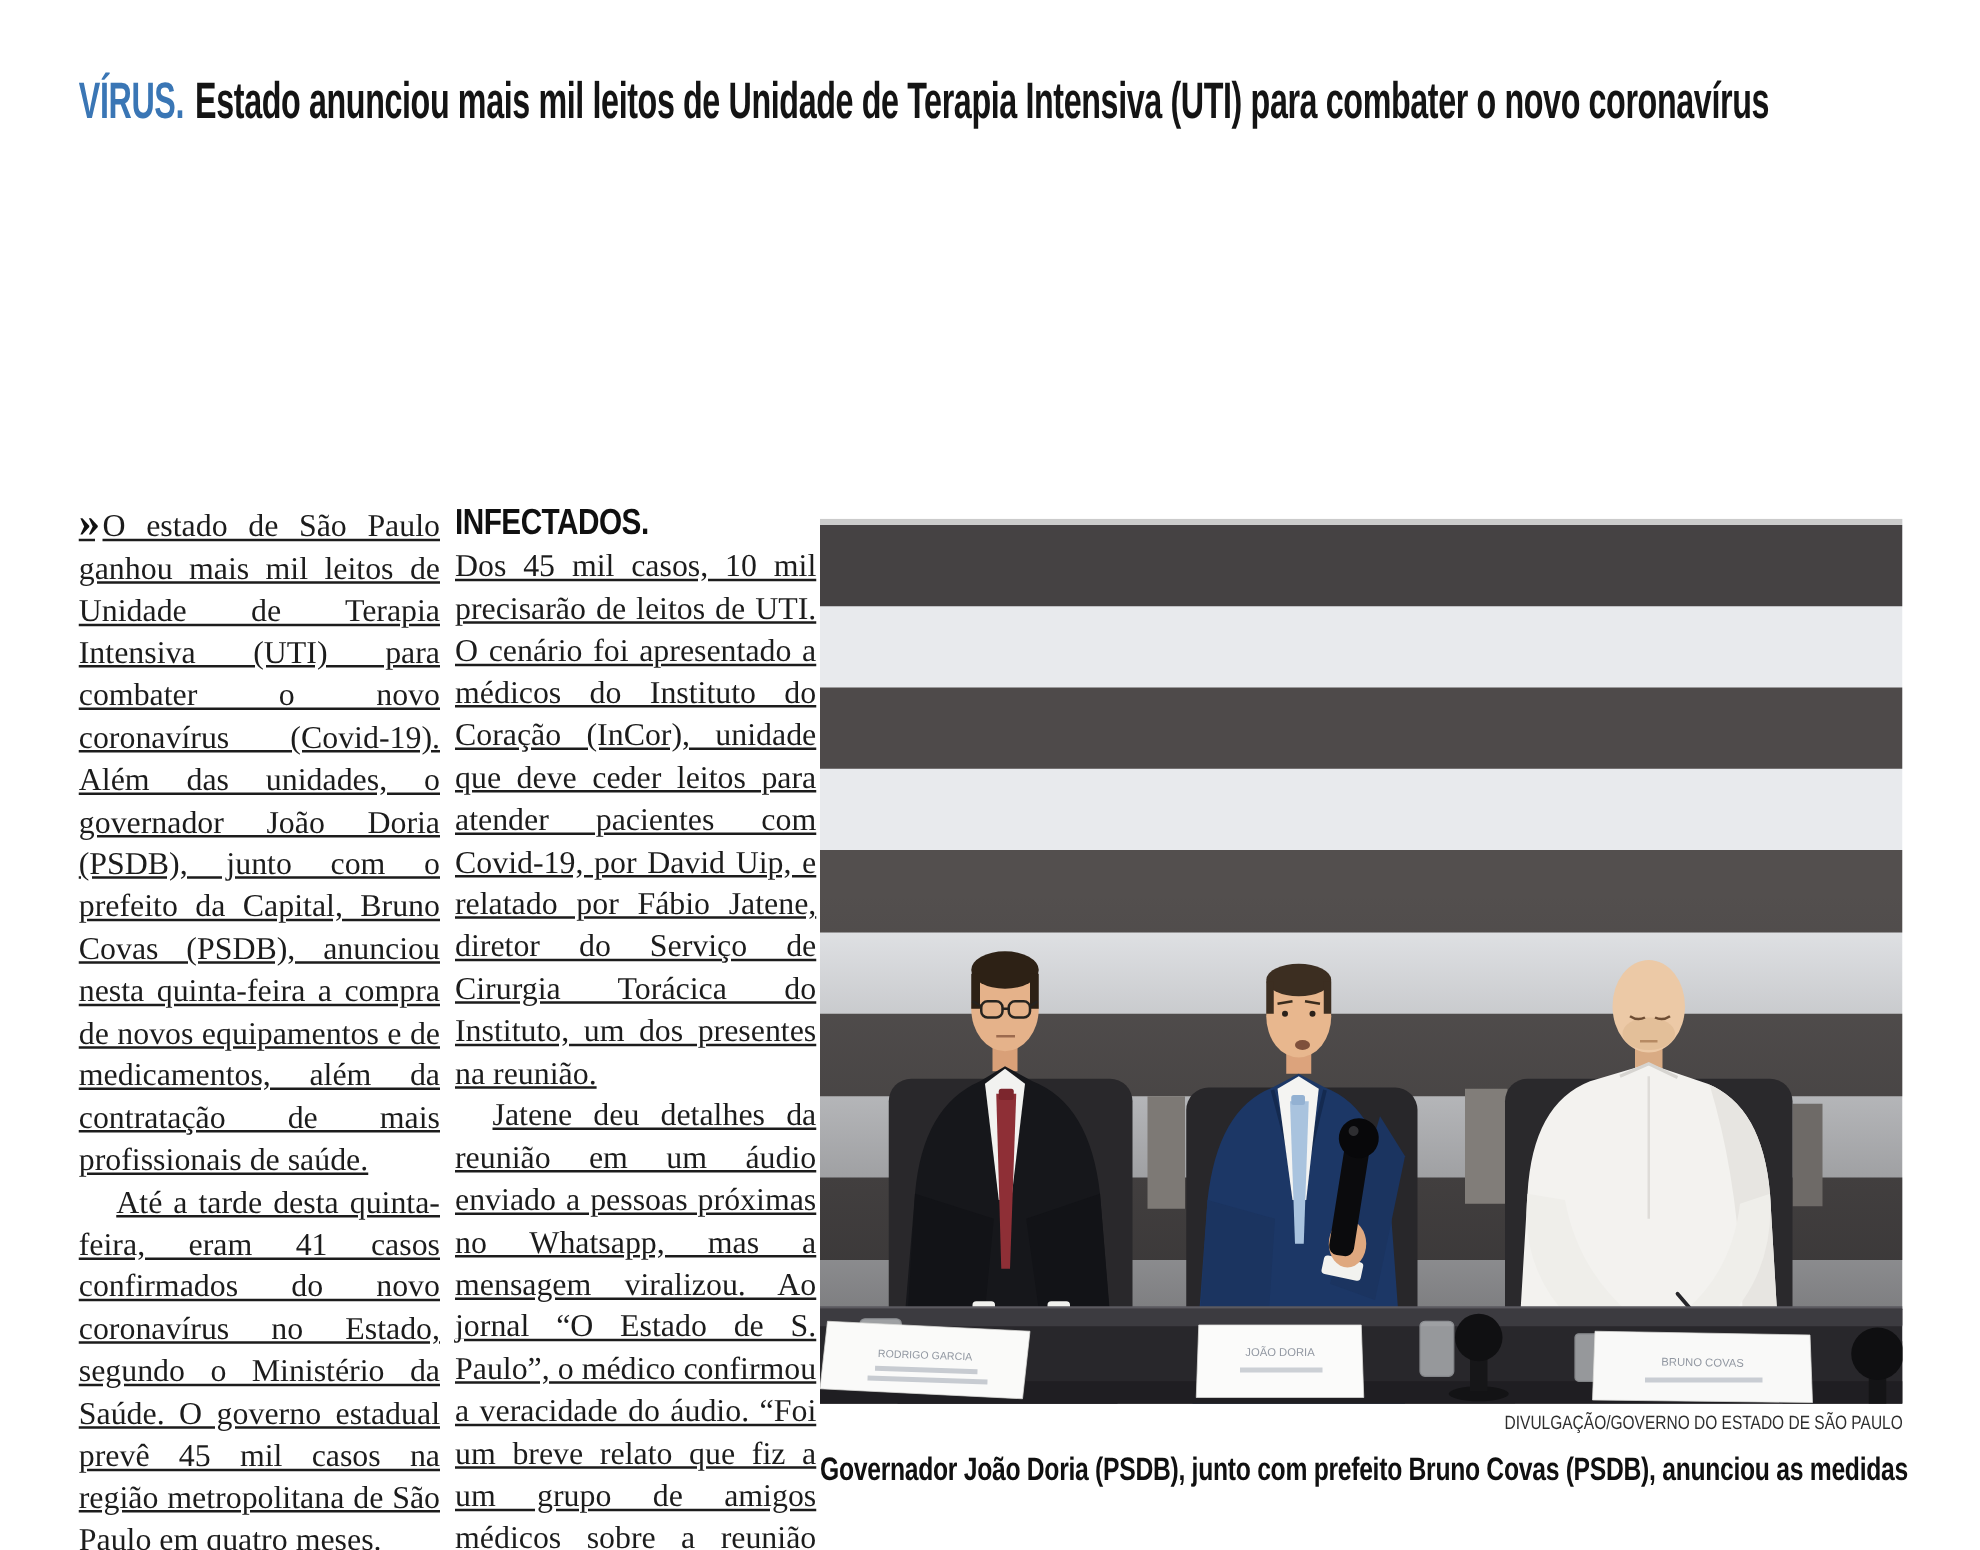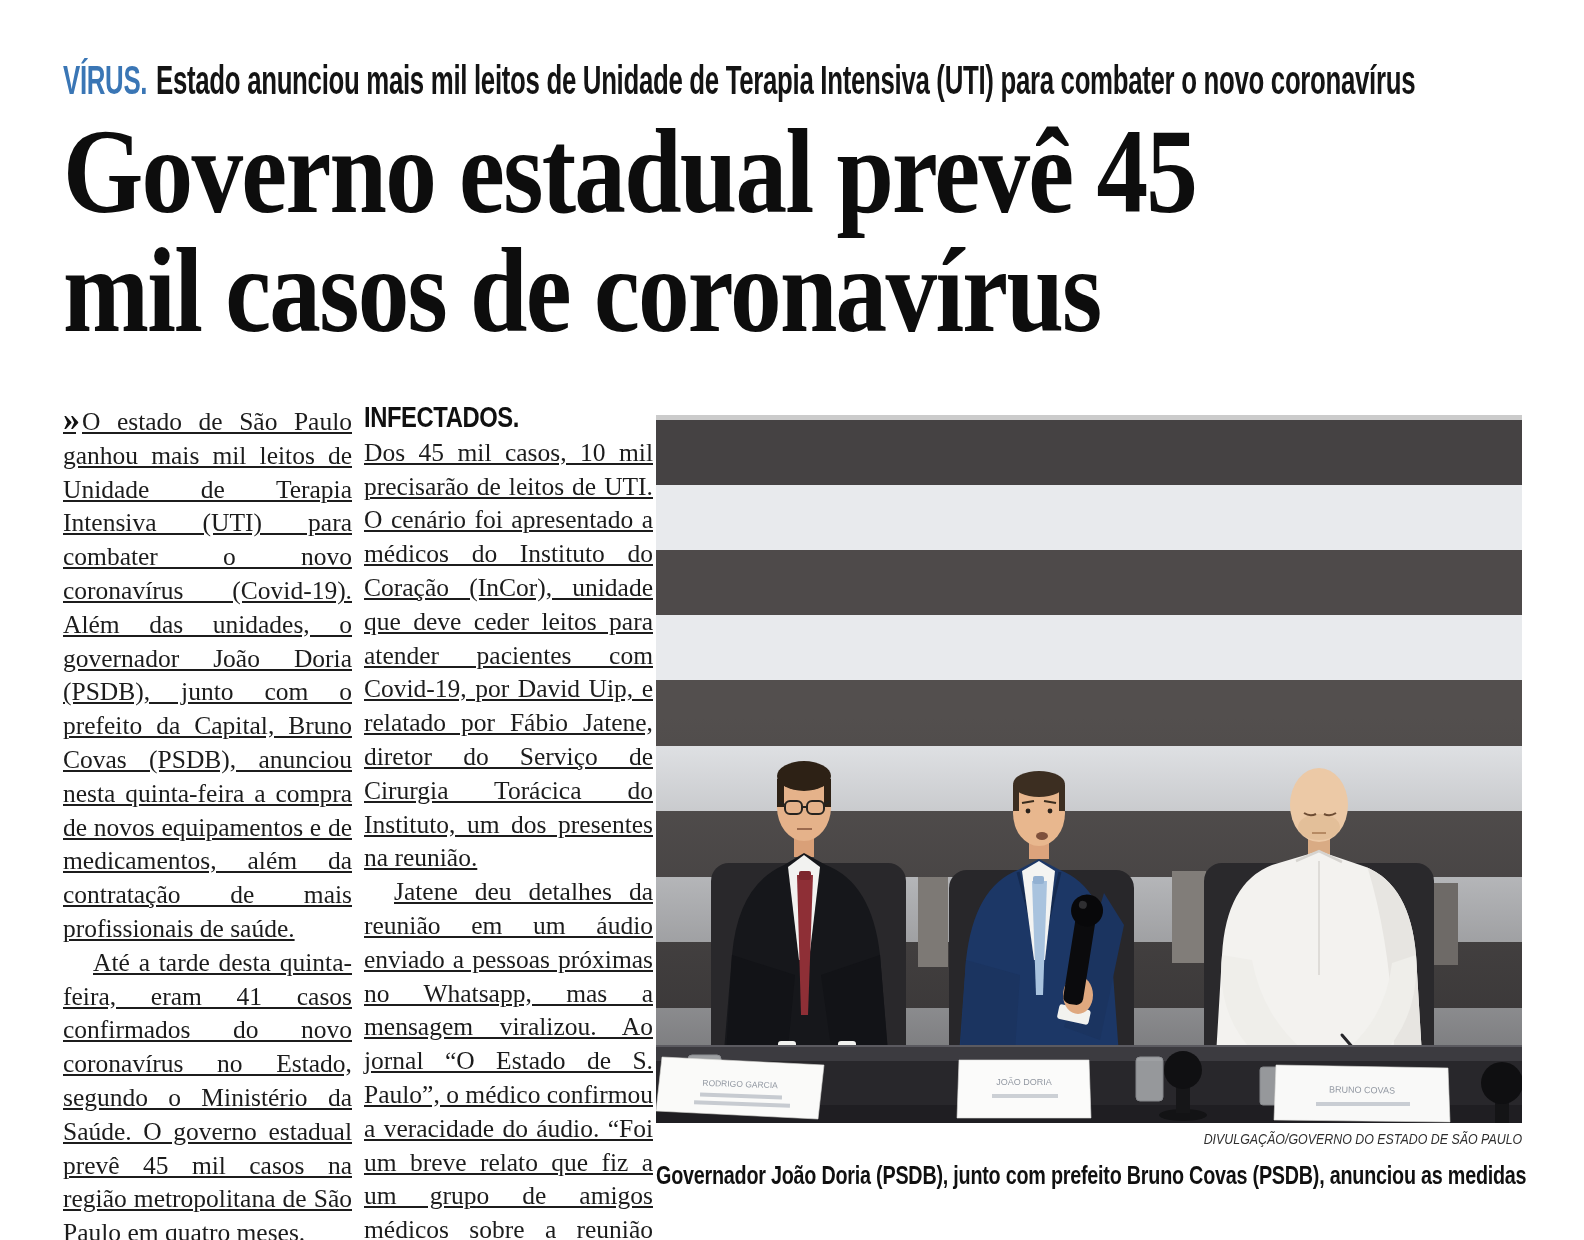--- a/index.html
+++ b/index.html
@@ -35,21 +35,21 @@
   .marker { font-weight:700; font-size:34px; letter-spacing:-4px; margin-right:6px; color:#111; }
   .subhead {
     display:inline-block; font-family:"Liberation Sans", sans-serif; font-weight:700;
     font-size:29px; line-height:30px; color:#101010; letter-spacing:-0.5px;
     transform:scaleX(0.82); transform-origin:0 0; margin-bottom:3px; white-space:nowrap;
   }
   
   .photo { position:absolute; left:656px; top:415px; width:866px; height:708px; }
   .photo svg { display:block; width:866px; height:708px; }
   
-  .credit { position:absolute; left:656px; top:1130px; width:866px; text-align:right;font-style:italic; }
+  .credit { position:absolute; left:656px; top:1130px; width:866px; text-align:right; }
   .credit span {
     display:inline-block; transform:scaleX(0.8); transform-origin:100% 0;
     font-family:"Liberation Sans", sans-serif; font-size:15.5px; color:#2e2e2e; white-space:nowrap;
   }
   .caption { position:absolute; left:656px; top:1160px; white-space:nowrap; }
   .caption span {
     display:inline-block; transform:scaleX(0.76); transform-origin:0 0;
     font-family:"Liberation Sans", sans-serif; font-weight:700; font-size:26px; color:#101010;
     letter-spacing:-0.3px; white-space:nowrap;
   }
@@ -58,24 +58,20 @@
 <body>
 
 <div class="page">
 
   <header class="kicker">
     <span class="kicker-inner">
       <span class="kicker-tag">VÍRUS.</span><span class="kicker-text">Estado anunciou mais mil leitos de Unidade de Terapia Intensiva (UTI) para combater o novo coronavírus</span>
     </span>
   </header>
 
-  <h1 class="headline">
-    <span class="hl-line">Governo estadual prevê 45</span>
-    <span class="hl-line">mil casos de coronavírus</span>
-  </h1>
 
   <section class="columns">
     <div class="col">
       <p class="lead"><span class="marker">»</span><span>O estado de São Paulo ganhou mais mil leitos de Unidade de Terapia Intensiva (UTI) para combater o novo coronavírus (Covid-19). Além das unidades, o governador João Doria (PSDB), junto com o prefeito da Capital, Bruno Covas (PSDB), anunciou nesta quinta-feira a compra de novos equipamentos e de medicamentos, além da contratação de mais profissionais de saúde.</span></p>
       <p class="ind">Até a tarde desta quinta-feira, eram 41 casos confirmados do novo coronavírus no Estado, segundo o Ministério da Saúde. O governo estadual prevê 45 mil casos na região metropolitana de São Paulo em quatro meses.</p>
 
     </div>
     <div class="col">
       <h2 class="subhead">INFECTADOS.</h2>
       <p>Dos 45 mil casos, 10 mil precisarão de leitos de UTI. O cenário foi apresentado a médicos do Instituto do Coração (InCor), unidade que deve ceder leitos para atender pacientes com Covid-19, por David Uip, e relatado por Fábio Jatene, diretor do Serviço de Cirurgia Torácica do Instituto, um dos presentes na reunião.</p>

